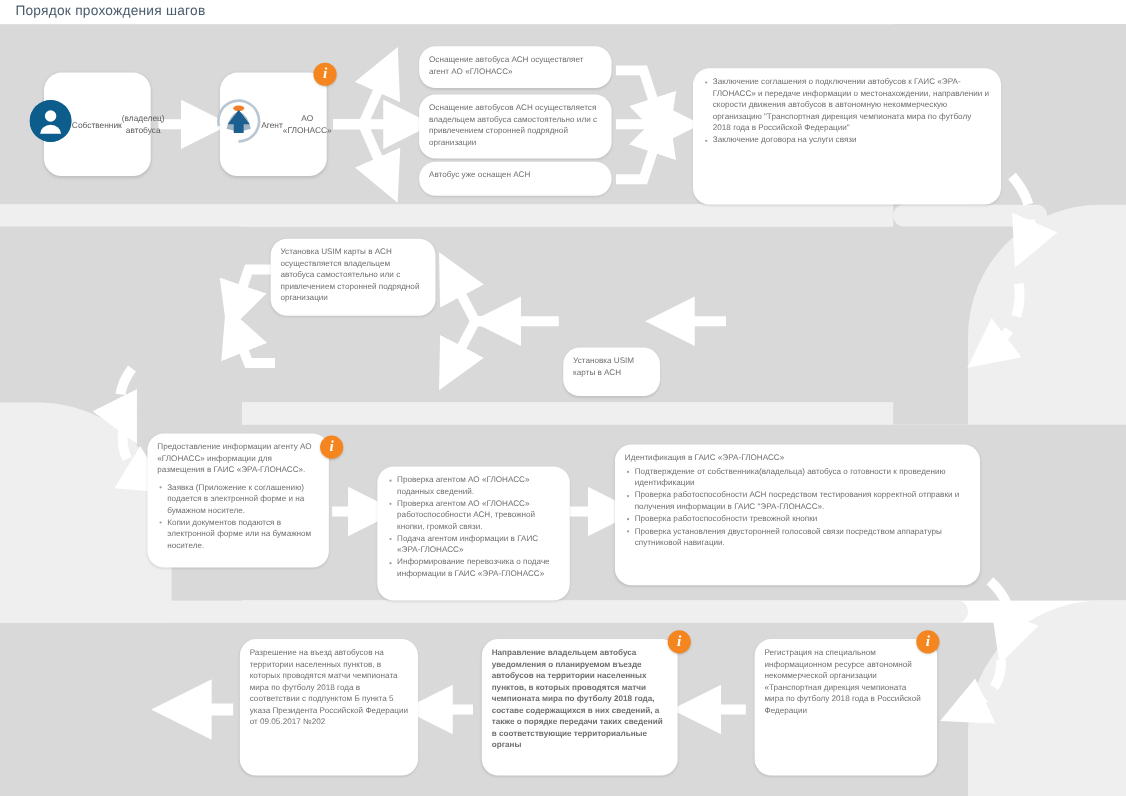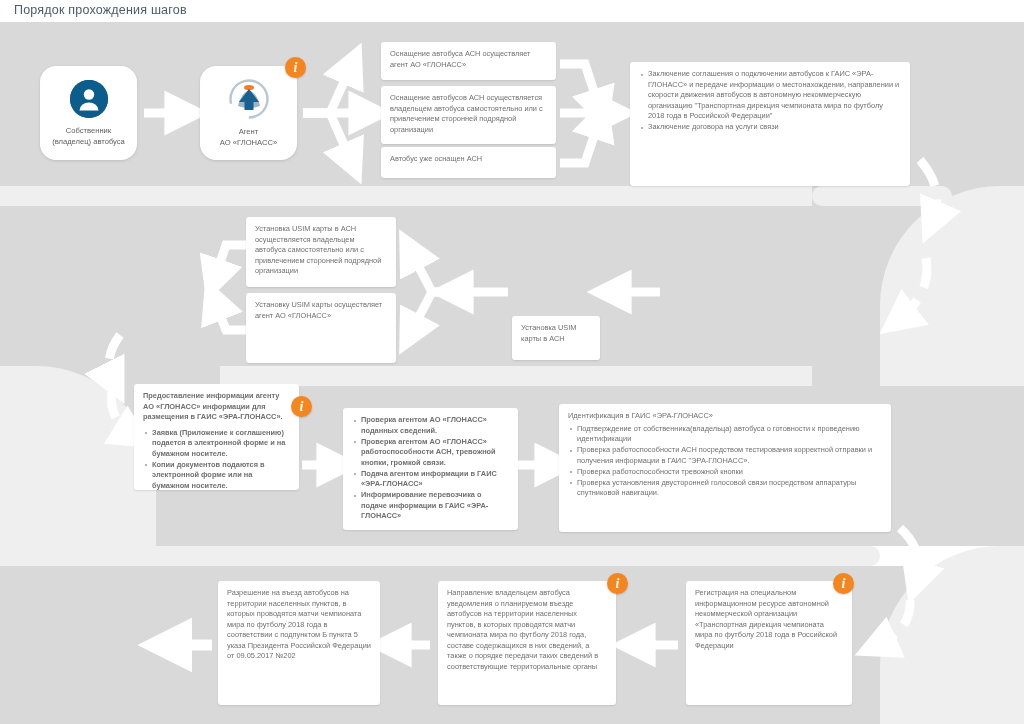--- a/index.html
+++ b/index.html
@@ -17,40 +17,40 @@
     font-size:12.5px;color:#4a5b6b;letter-spacing:.2px;
   }
 
   
   .band{position:absolute;background:#d9d9d9;}
   .band-light{position:absolute;background:#efefef;}
 
   
   .card{
     position:absolute;background:#ffffff;
-    border-radius:3px;
+    border-radius:15px;
     box-sizing:border-box;
     padding:7px 9px;
     font-size:7.4px;line-height:1.42;color:#6f6f6f;
   }
   .card.shadow{box-shadow:0 1px 2px rgba(0,0,0,.10);}
   .card ul{margin:0;padding-left:9px;list-style:none;}
   .card ul li{position:relative;margin-bottom:.5px;}
   .card ul li:before{
     content:"";position:absolute;left:-7px;top:4.5px;
     width:2px;height:2px;background:#9a9a9a;border-radius:50%;
   }
   .card p{margin:0 0 5px 0;}
   .card p:last-child{margin-bottom:0;}
 
   
   .actor{
     position:absolute;background:#fff;border-radius:16px;
     box-shadow:0 1px 3px rgba(0,0,0,.13);
-    display:flex;flex-direction:column;
+    display:flex;flex-direction:row;
     align-items:center;justify-content:center;
     font-size:7.6px;color:#5d5d5d;line-height:1.45;text-align:center;
   }
   .avatar{width:38px;height:38px;border-radius:50%;margin-bottom:7px;
           display:flex;align-items:center;justify-content:center;}
   .avatar.blue{background:#0d5d8c;}
   .avatar.green{background:#3cc952;}
   .avatar svg{display:block;}
 
   
@@ -219,41 +219,38 @@
     <ul>
       <li>Заключение соглашения о подключении автобусов к ГАИС «ЭРА-ГЛОНАСС» и передаче информации о местонахождении, направлении и скорости движения автобусов в автономную некоммерческую организацию "Транспортная дирекция чемпионата мира по футболу 2018 года в Российской Федерации"</li>
       <li>Заключение договора на услуги связи</li>
     </ul>
   </div>
 
   <div class="card shadow" style="left:246px;top:217px;width:150px;height:70px;">
     <p>Установка USIM карты в АСН осуществляется владельцем автобуса самостоятельно или с привлечением сторонней подрядной организации</p>
   </div>
 
-  <div class="card shadow" style="left:246px;top:293px;width:150px;height:70px;">
-    <p>Установку USIM карты осуществляет агент АО «ГЛОНАСС»</p>
-  </div>
 
   <div class="card shadow" style="left:512px;top:270px;width:88px;height:44px;margin-top:46px;">
     <p>Установка USIM карты  в АСН</p>
   </div>
 
 
-  <div class="card shadow" style="left:134px;top:384px;width:165px;height:106px;font-weight:bold;">
+  <div class="card shadow" style="left:134px;top:394px;width:165px;height:122px;">
     <p>Предоставление информации агенту АО «ГЛОНАСС»  информации для размещения в ГАИС «ЭРА-ГЛОНАСС».</p>
     <ul>
       <li>Заявка (Приложение к   соглашению) подается в электронной форме и на бумажном носителе.</li>
       <li>Копии документов подаются в электронной форме или на бумажном носителе.</li>
     </ul>
   </div>
   <div class="info-badge" style="left:291px;top:396px;">
     <span>i</span>
   </div>
 
-  <div class="card shadow" style="left:343px;top:408px;width:175px;height:122px;font-weight:bold;">
+  <div class="card shadow" style="left:343px;top:424px;width:175px;height:122px;">
     <ul>
       <li>Проверка агентом АО «ГЛОНАСС» поданных сведений.</li>
       <li>Проверка агентом АО «ГЛОНАСС» работоспособности АСН, тревожной кнопки, громкой связи.</li>
       <li>Подача агентом информации в ГАИС «ЭРА-ГЛОНАСС»</li>
       <li>Информирование перевозчика о подаче информации в ГАИС «ЭРА-ГЛОНАСС»</li>
     </ul>
   </div>
 
   <div class="card shadow" style="left:559px;top:404px;width:332px;height:128px;">
     <p style="margin-bottom:2px;">Идентификация в ГАИС «ЭРА-ГЛОНАСС»</p>
@@ -263,21 +260,21 @@
       <li>Проверка работоспособности тревожной кнопки</li>
       <li>Проверка установления двусторонней голосовой связи посредством аппаратуры спутниковой навигации.</li>
     </ul>
   </div>
 
 
   <div class="card shadow" style="left:218px;top:581px;width:162px;height:124px;">
     <p>Разрешение на въезд автобусов на территории населенных пунктов, в которых проводятся матчи чемпионата мира по футболу 2018 года в соответствии с подпунктом Б пункта 5 указа Президента Российской Федерации от 09.05.2017 №202</p>
   </div>
 
-  <div class="card shadow" style="left:438px;top:581px;width:178px;height:124px;">
+  <div class="card shadow" style="left:438px;top:581px;width:178px;height:124px;font-weight:bold;">
     <p>Направление владельцем автобуса уведомления о планируемом въезде автобусов на территории населенных пунктов, в которых проводятся матчи чемпионата мира по футболу 2018 года, составе содержащихся в них сведений, а также о порядке передачи таких сведений в соответствующие территориальные органы</p>
   </div>
   <div class="info-badge" style="left:607px;top:573px;">
     <span>i</span>
   </div>
 
   <div class="card shadow" style="left:686px;top:581px;width:166px;height:124px;">
     <p>Регистрация на специальном информационном ресурсе автономной некоммерческой организации «Транспортная дирекция чемпионата мира по футболу 2018 года в Российской Федерации</p>
   </div>
   <div class="info-badge" style="left:833px;top:573px;">

